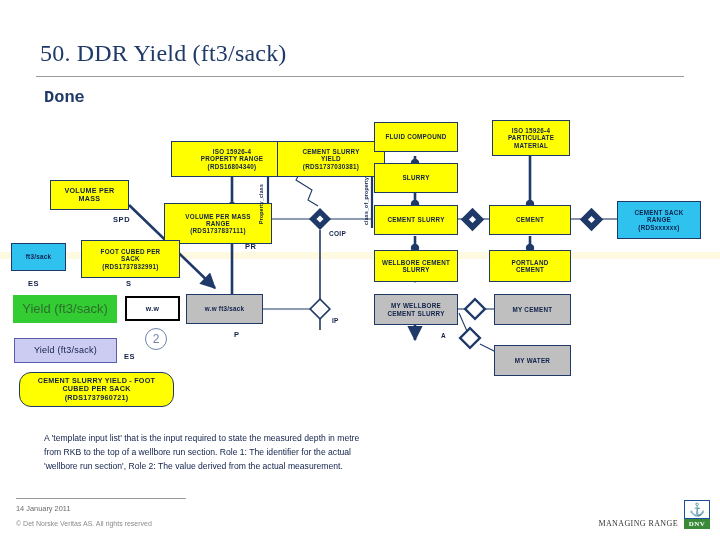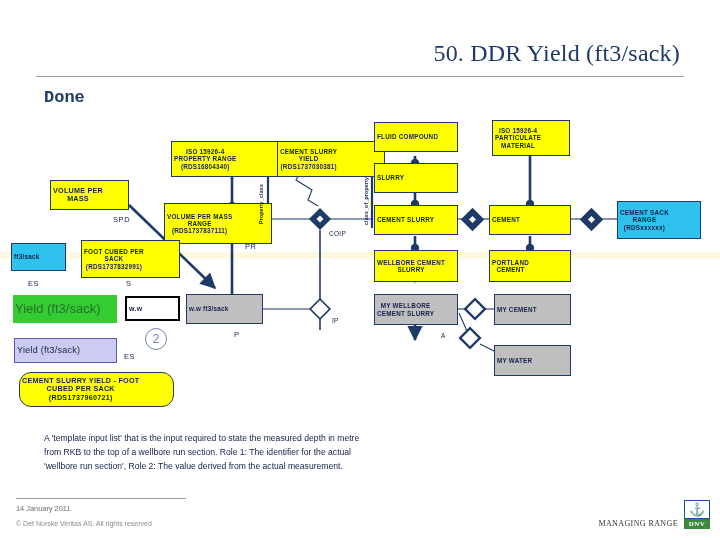--- a/index.html
+++ b/index.html
@@ -19,21 +19,20 @@
   
   #title {
     position: absolute;
     left: 40px; top: 40px;
     width: 640px;
     font-family: "Liberation Serif", serif;
     font-size: 24px;
     color: #1F3A68;
     letter-spacing: 0.2px;
     white-space: nowrap;
-    text-align: right;
   }
   #title-rule {
     position: absolute;
     left: 36px; top: 76px;
     width: 648px; height: 1px;
     background: #9a9a9a;
   }
 
   
   #done {
@@ -60,21 +59,21 @@
     left: 0; top: 0;
     width: 720px; height: 430px;
   }
   #diagram svg { position: absolute; left:0; top:0; }
 
   
   .node {
     position: absolute;
     display: flex;
     align-items: center;
-    justify-content: flex-start;
+    justify-content: center;
     text-align: center;
     line-height: 1.12;
     border: 1px solid #1F3A68;
     color: #10204a;
     font-weight: bold;
     font-size: 6.3px;
     letter-spacing: .25px;
     padding: 1px 2px;
     z-index: 3;
   }
@@ -89,21 +88,21 @@
   .white  { background: #ffffff; border: 2px solid #000000;
             color: #10204a; font-size: 7px; font-weight: bold; }
   .rounded { border-radius: 12px; }
 
   .node.big { font-size: 7.2px; }
 
   
   .cap {
     position: absolute;
     font-size: 7.5px;
-    font-weight: normal;
+    font-weight: bold;
     color: #10204a;
     letter-spacing: .6px;
     z-index: 4;
   }
   .cap.small { font-size: 6.5px; letter-spacing: .3px; }
 
   
   .vcap {
     position: absolute;
     font-size: 5.2px;

